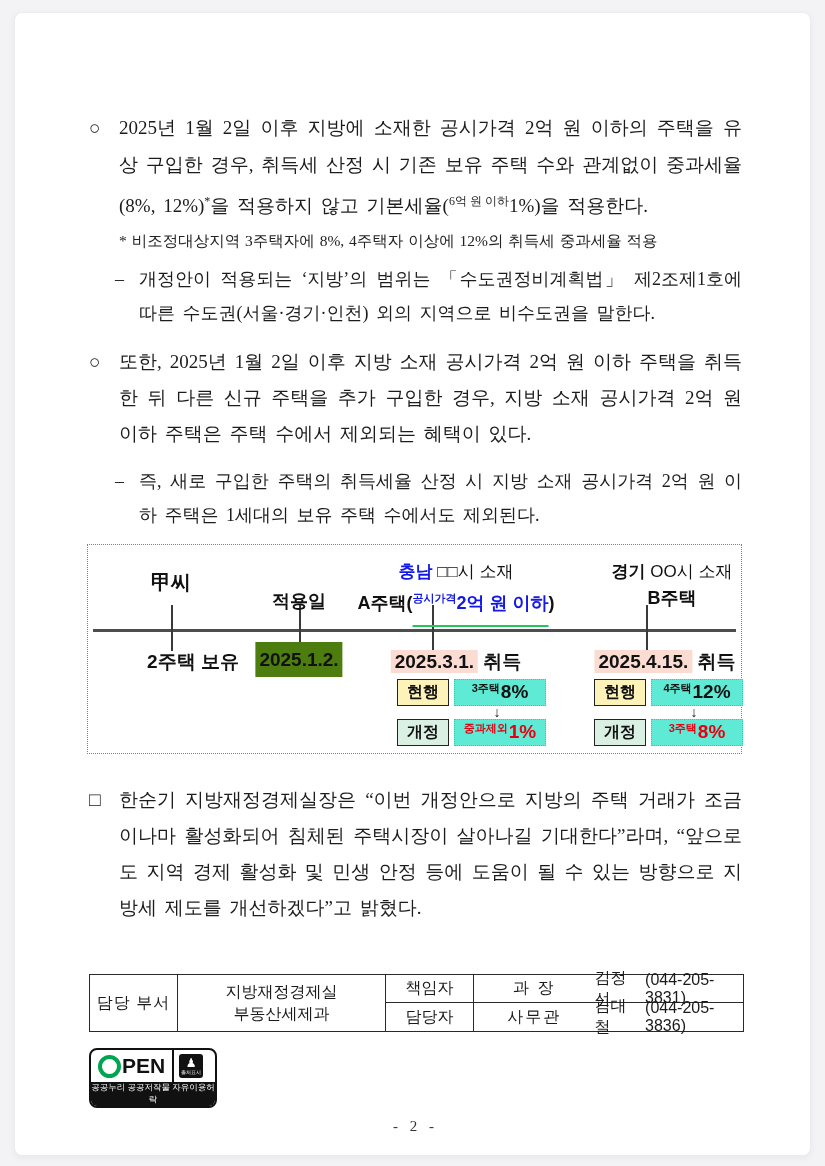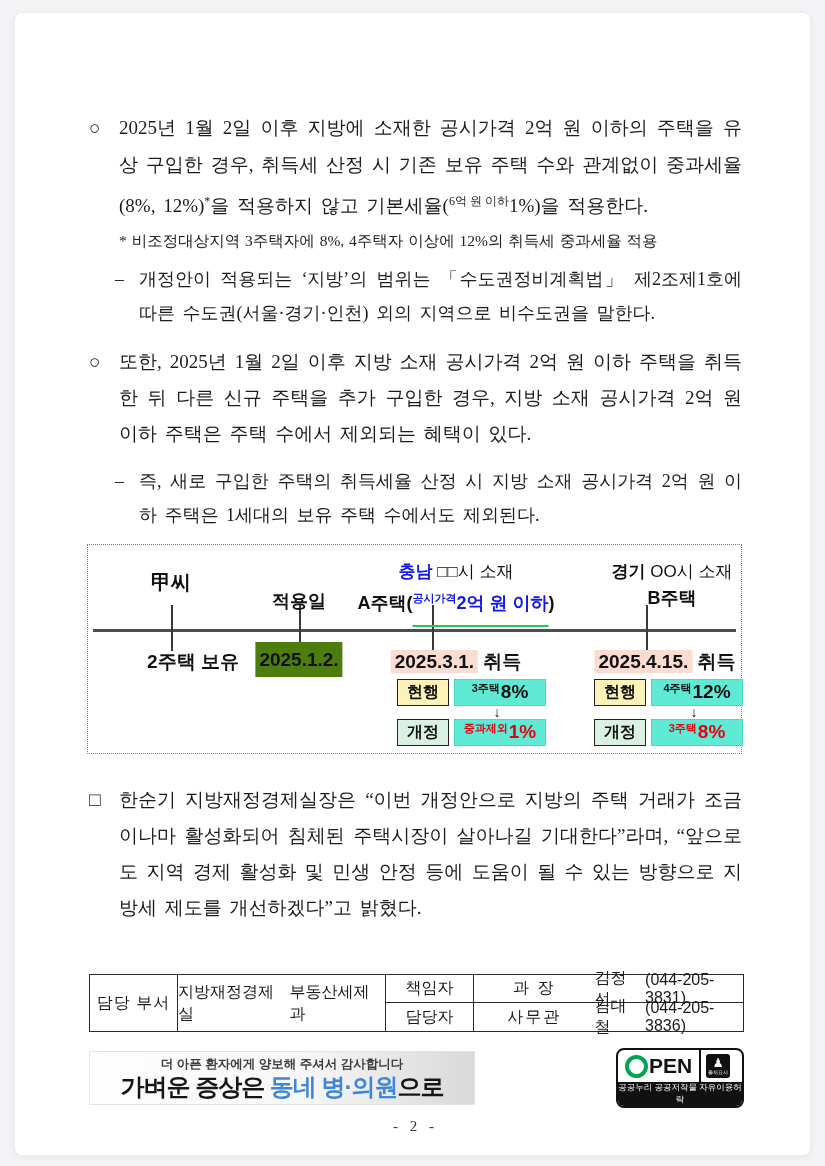--- a/index.html
+++ b/index.html
@@ -52,21 +52,21 @@
   .rbox.red,.rbox.red sup{color:#e60012;}
   .dg-arrow{width:90px;margin-left:55px;text-align:center;font-size:14px;font-weight:bold;
         color:#111;line-height:13px;}
 
   
   .ctable{margin-top:48px;width:653px;border:1.5px solid #2a2a2a;display:grid;
           grid-template-columns:88px 208px 88px 1fr;grid-template-rows:28px 28px;
           font-size:16px;color:#1a1a1a;}
   .ctable>div{display:flex;align-items:center;justify-content:center;}
   .c-head{grid-row:1/3;border-right:1px solid #2a2a2a;letter-spacing:1px;}
-  .c-dept{grid-row:1/3;border-right:1px solid #2a2a2a;flex-direction:row;line-height:22px;}
+  .c-dept{grid-row:1/3;border-right:1px solid #2a2a2a;flex-direction:column;line-height:22px;}
   .c-role{border-right:1px solid #2a2a2a;}
   .c-role.r1,.c-det.r1{border-bottom:1px solid #2a2a2a;}
   .c-det{justify-content:flex-start;padding-left:30px;}
   .c-det .title{width:68px;text-align:center;letter-spacing:2px;}
   .c-det .name{margin-left:30px;}
   .c-det .phone{margin-left:8px;}
 
   
   .footer{margin-top:16px;display:flex;align-items:center;justify-content:space-between;width:655px;}
   .logo-block{width:126px;line-height:1.1;}
@@ -191,24 +191,20 @@
       </div>
       <div class="c-role">담당자</div>
       <div class="c-det">
         <span class="title">사무관</span>
         <span class="name">김대철</span>
         <span class="phone">(044-205-3836)</span>
       </div>
     </div>
 
     <div class="footer">
-      <div class="banner">
-        <div class="banner-top">더 아픈 환자에게 양보해 주셔서 감사합니다</div>
-        <div class="banner-main"><span>가벼운 증상은 </span><span class="banner-blue">동네 병·의원</span><span>으로</span></div>
-      </div>
       <div class="open-badge">
         <div class="open-top">
           <span class="open-o"></span>
           <span class="open-text">PEN</span>
           <span class="mark-box">
             <span class="mark-inner">
               <span class="mark-person">♟</span>
               <span class="mark-label">출처표시</span>
             </span>
           </span>

